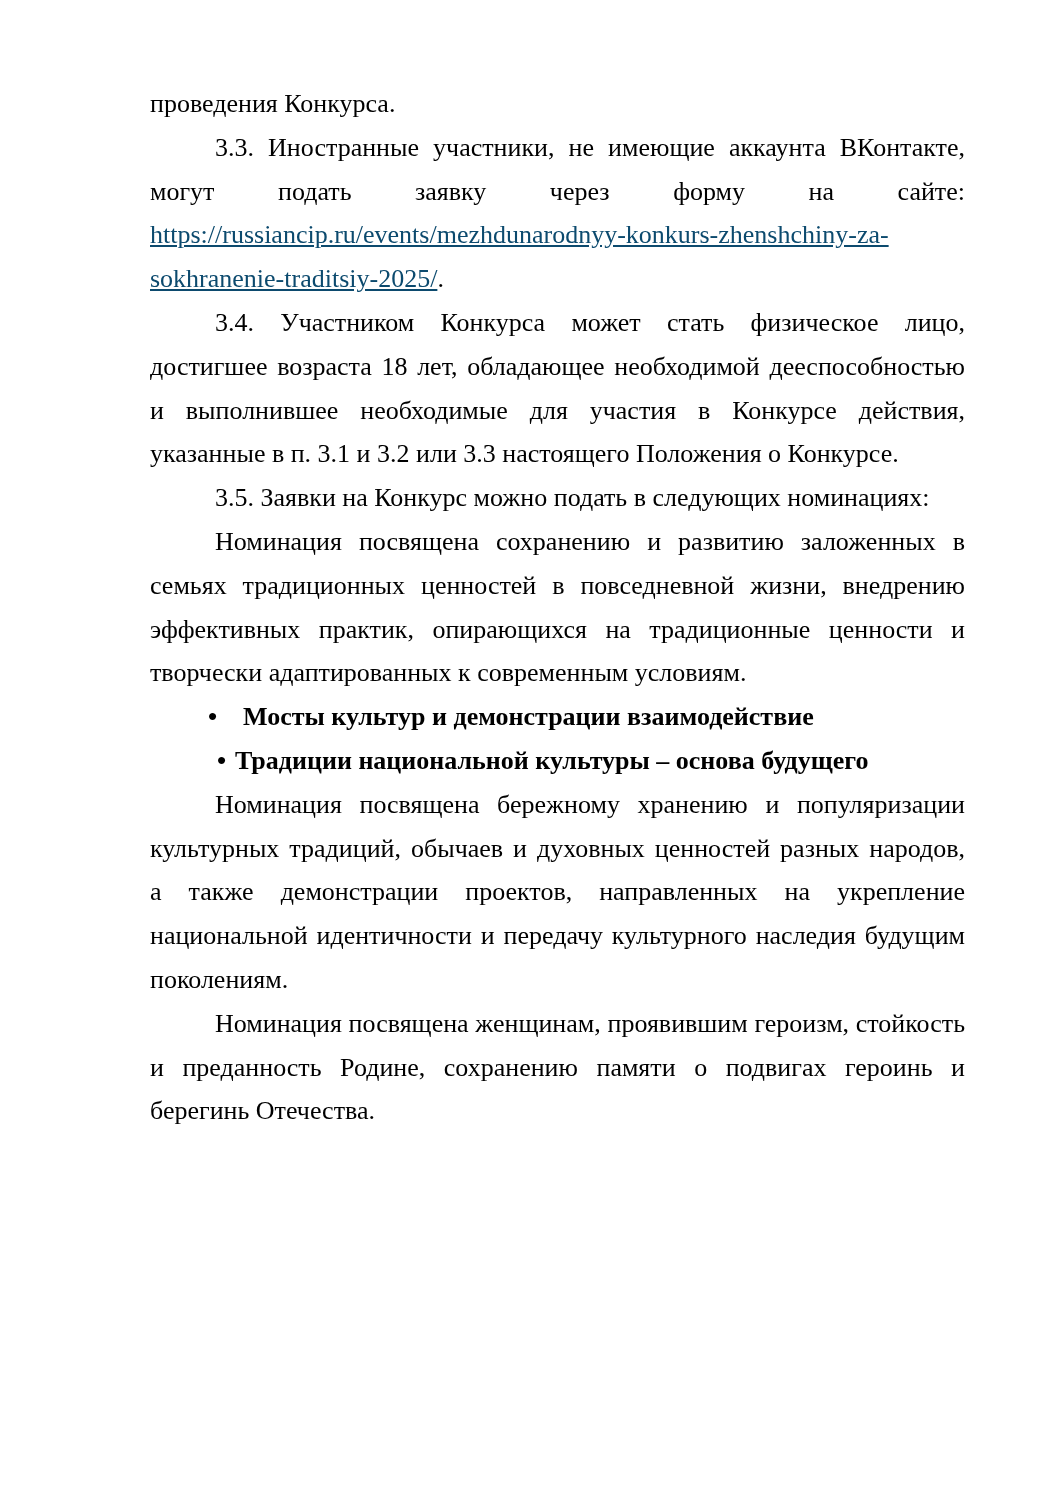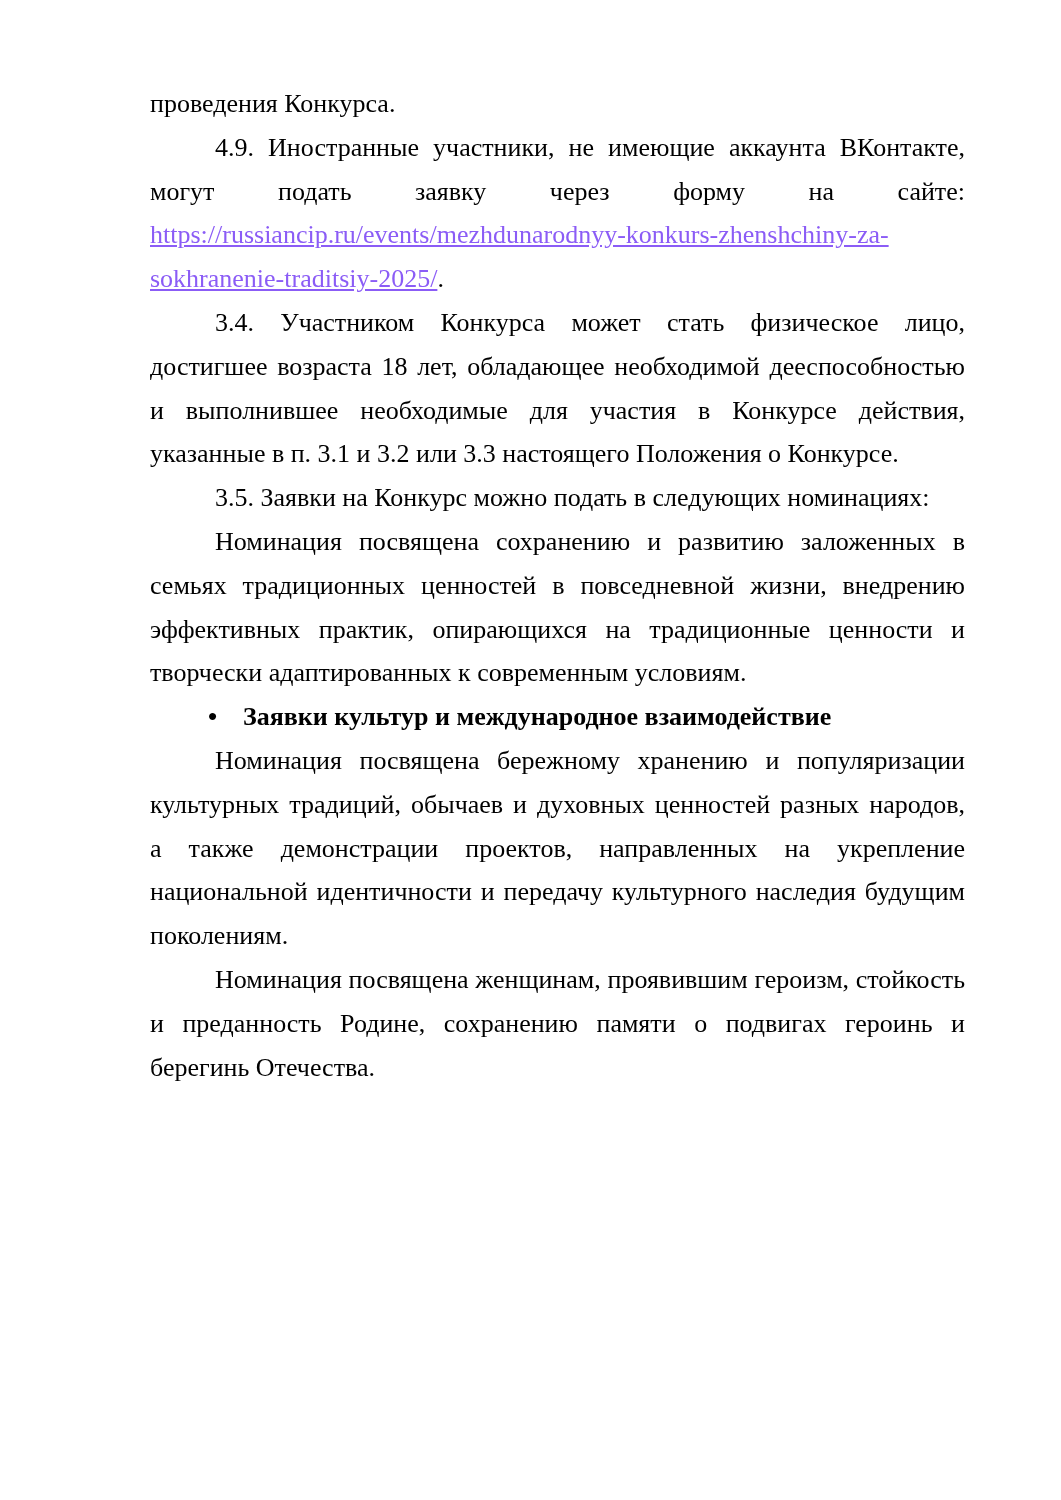--- a/index.html
+++ b/index.html
@@ -42,21 +42,22 @@
     text-decoration: underline;
     cursor: pointer;
   }
 </style>
 </head>
 <body>
 
 <div class="page">
   <div id="doc-body">
       <p class="body">проведения Конкурса.</p>
-      <p class="body indent"><span>4.9. Иностранные участники, не имеющие аккаунта ВКонтакте, могут подать заявку через форму на сайте: </span><a class="hyperlink" href="#" style="color: #8b5cf6;">https://russiancip.ru/events/mezhdunarodnyy-konkurs-zhenshchiny-za-sokhranenie-traditsiy-2025/</a><span>.</span></p>
+      <p class="body indent"><span>3.3. Иностранные участники, не имеющие аккаунта ВКонтакте, могут подать заявку через форму на сайте: </span><a class="hyperlink" href="#" style="color: #0c4a6e;">https://russiancip.ru/events/mezhdunarodnyy-konkurs-zhenshchiny-za-sokhranenie-traditsiy-2025/</a><span>.</span></p>
       <p class="body indent">3.4. Участником Конкурса может стать физическое лицо, достигшее возраста 18 лет, обладающее необходимой дееспособностью и&nbsp;выполнившее необходимые для участия в Конкурсе действия, указанные в&nbsp;п. 3.1 и 3.2 или 3.3 настоящего Положения о Конкурсе.</p>
       <p class="body indent">3.5. Заявки на Конкурс можно подать в следующих номинациях:</p>
       <p class="body indent">Номинация посвящена сохранению и развитию заложенных в семьях традиционных ценностей в повседневной жизни, внедрению эффективных практик, опирающихся на традиционные ценности и творчески адаптированных к современным условиям.</p>
-      <p class="bullet"><span class="marker">•</span><span>Заявки культур и международное взаимодействие</span></p>
+      <p class="bullet"><span class="marker">•</span><span>Мосты культур и демонстрации взаимодействие</span></p>
+      <p class="bullet tight"><span class="marker">•</span><span>Традиции национальной культуры – основа будущего</span></p>
       <p class="body indent">Номинация посвящена бережному хранению и популяризации культурных традиций, обычаев и духовных ценностей разных народов, а&nbsp;также демонстрации проектов, направленных на укрепление национальной идентичности и передачу культурного наследия будущим поколениям.</p>
       <p class="body indent">Номинация посвящена женщинам, проявившим героизм, стойкость и&nbsp;преданность Родине, сохранению памяти о подвигах героинь и берегинь Отечества.</p>
     </div>
 </div>
 
 </body></html>

